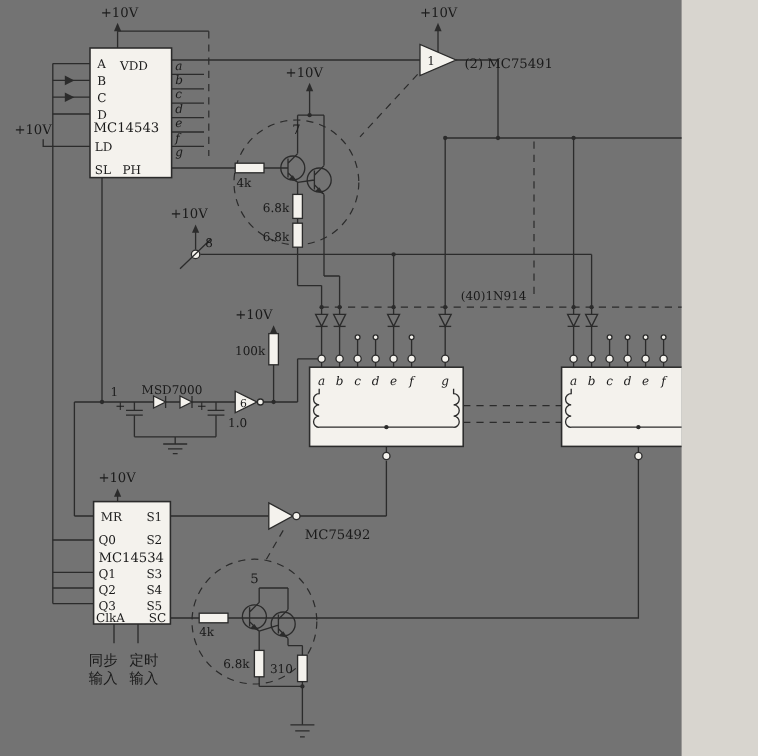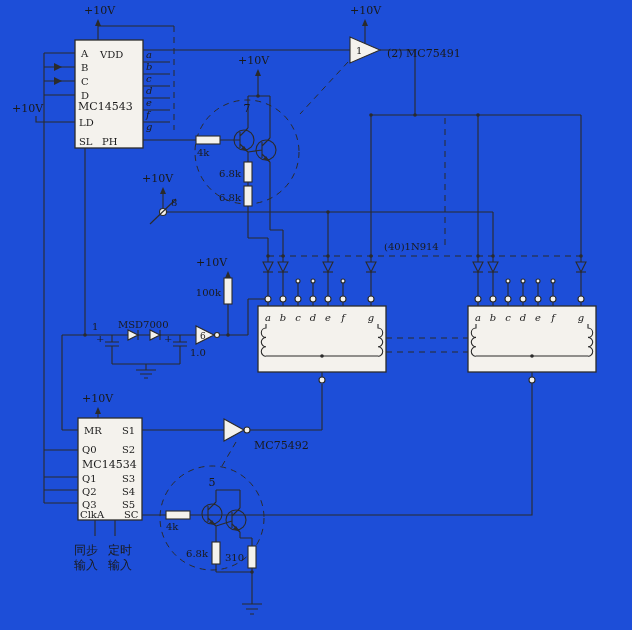--- a/index.html
+++ b/index.html
@@ -1,16 +1,16 @@
 <!DOCTYPE html>
 <html><head>
 <meta charset="utf-8">
 <style>
   html,body{margin:0;padding:0;background:#d8d5cf;}
-  .stage{position:relative;width:632px;height:630px;background:#1d4ed8;overflow:hidden;
+  .stage{position:relative;width:568px;height:630px;background:#737373;overflow:hidden;
          font-family:"DejaVu Serif",serif;}
   svg{position:absolute;left:0;top:0;}
   .w{stroke:#2b2b2b;stroke-width:1.1;fill:none;}
   .d{stroke:#2b2b2b;stroke-width:1;fill:none;stroke-dasharray:6 5;}
   .box{fill:#f4f2ed;stroke:#2b2b2b;stroke-width:1.3;}
   .msk{fill:#f4f2ed;stroke:#2b2b2b;stroke-width:1.1;}
   .oc{fill:#f4f2ed;stroke:#2b2b2b;stroke-width:1.1;}
   .tr{fill:none;stroke:#2b2b2b;stroke-width:1.1;}
   .dot{fill:#2b2b2b;stroke:none;}
   .ah{fill:#2b2b2b;stroke:none;}

